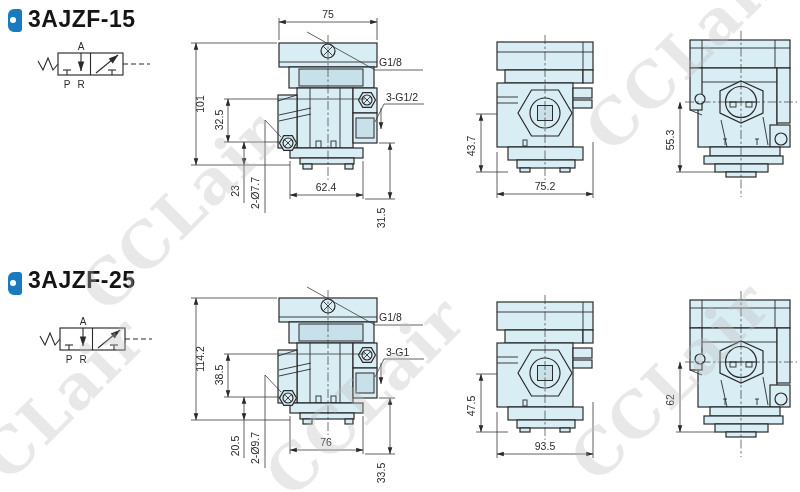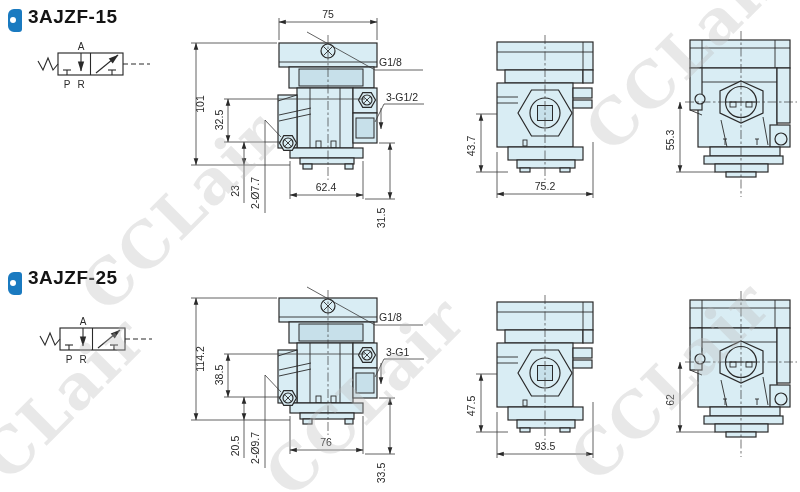--- a/index.html
+++ b/index.html
@@ -3,21 +3,21 @@
 <meta charset="utf-8">
 <style>
   html,body{margin:0;padding:0;}
   body{
     width:800px;height:492px;position:relative;overflow:hidden;
     background:#ffffff;font-family:"Liberation Sans",sans-serif;
   }
   .abs{position:absolute;}
   
   .model-title{
-    font-size:19px;font-weight:bold;color:var(--title,#141414);
+    font-size:23px;font-weight:bold;color:var(--title,#141414);
     letter-spacing:0.5px;
   }
   .brand-icon{
     width:14px;height:23px;background:var(--accent-blue,#1a7ac0);
     border-radius:6px 3px 3px 6px;position:absolute;
   }
   .brand-icon::after{
     content:"";position:absolute;left:2px;top:8px;width:6px;height:6px;
     border-radius:50%;background:#fff;
   }

